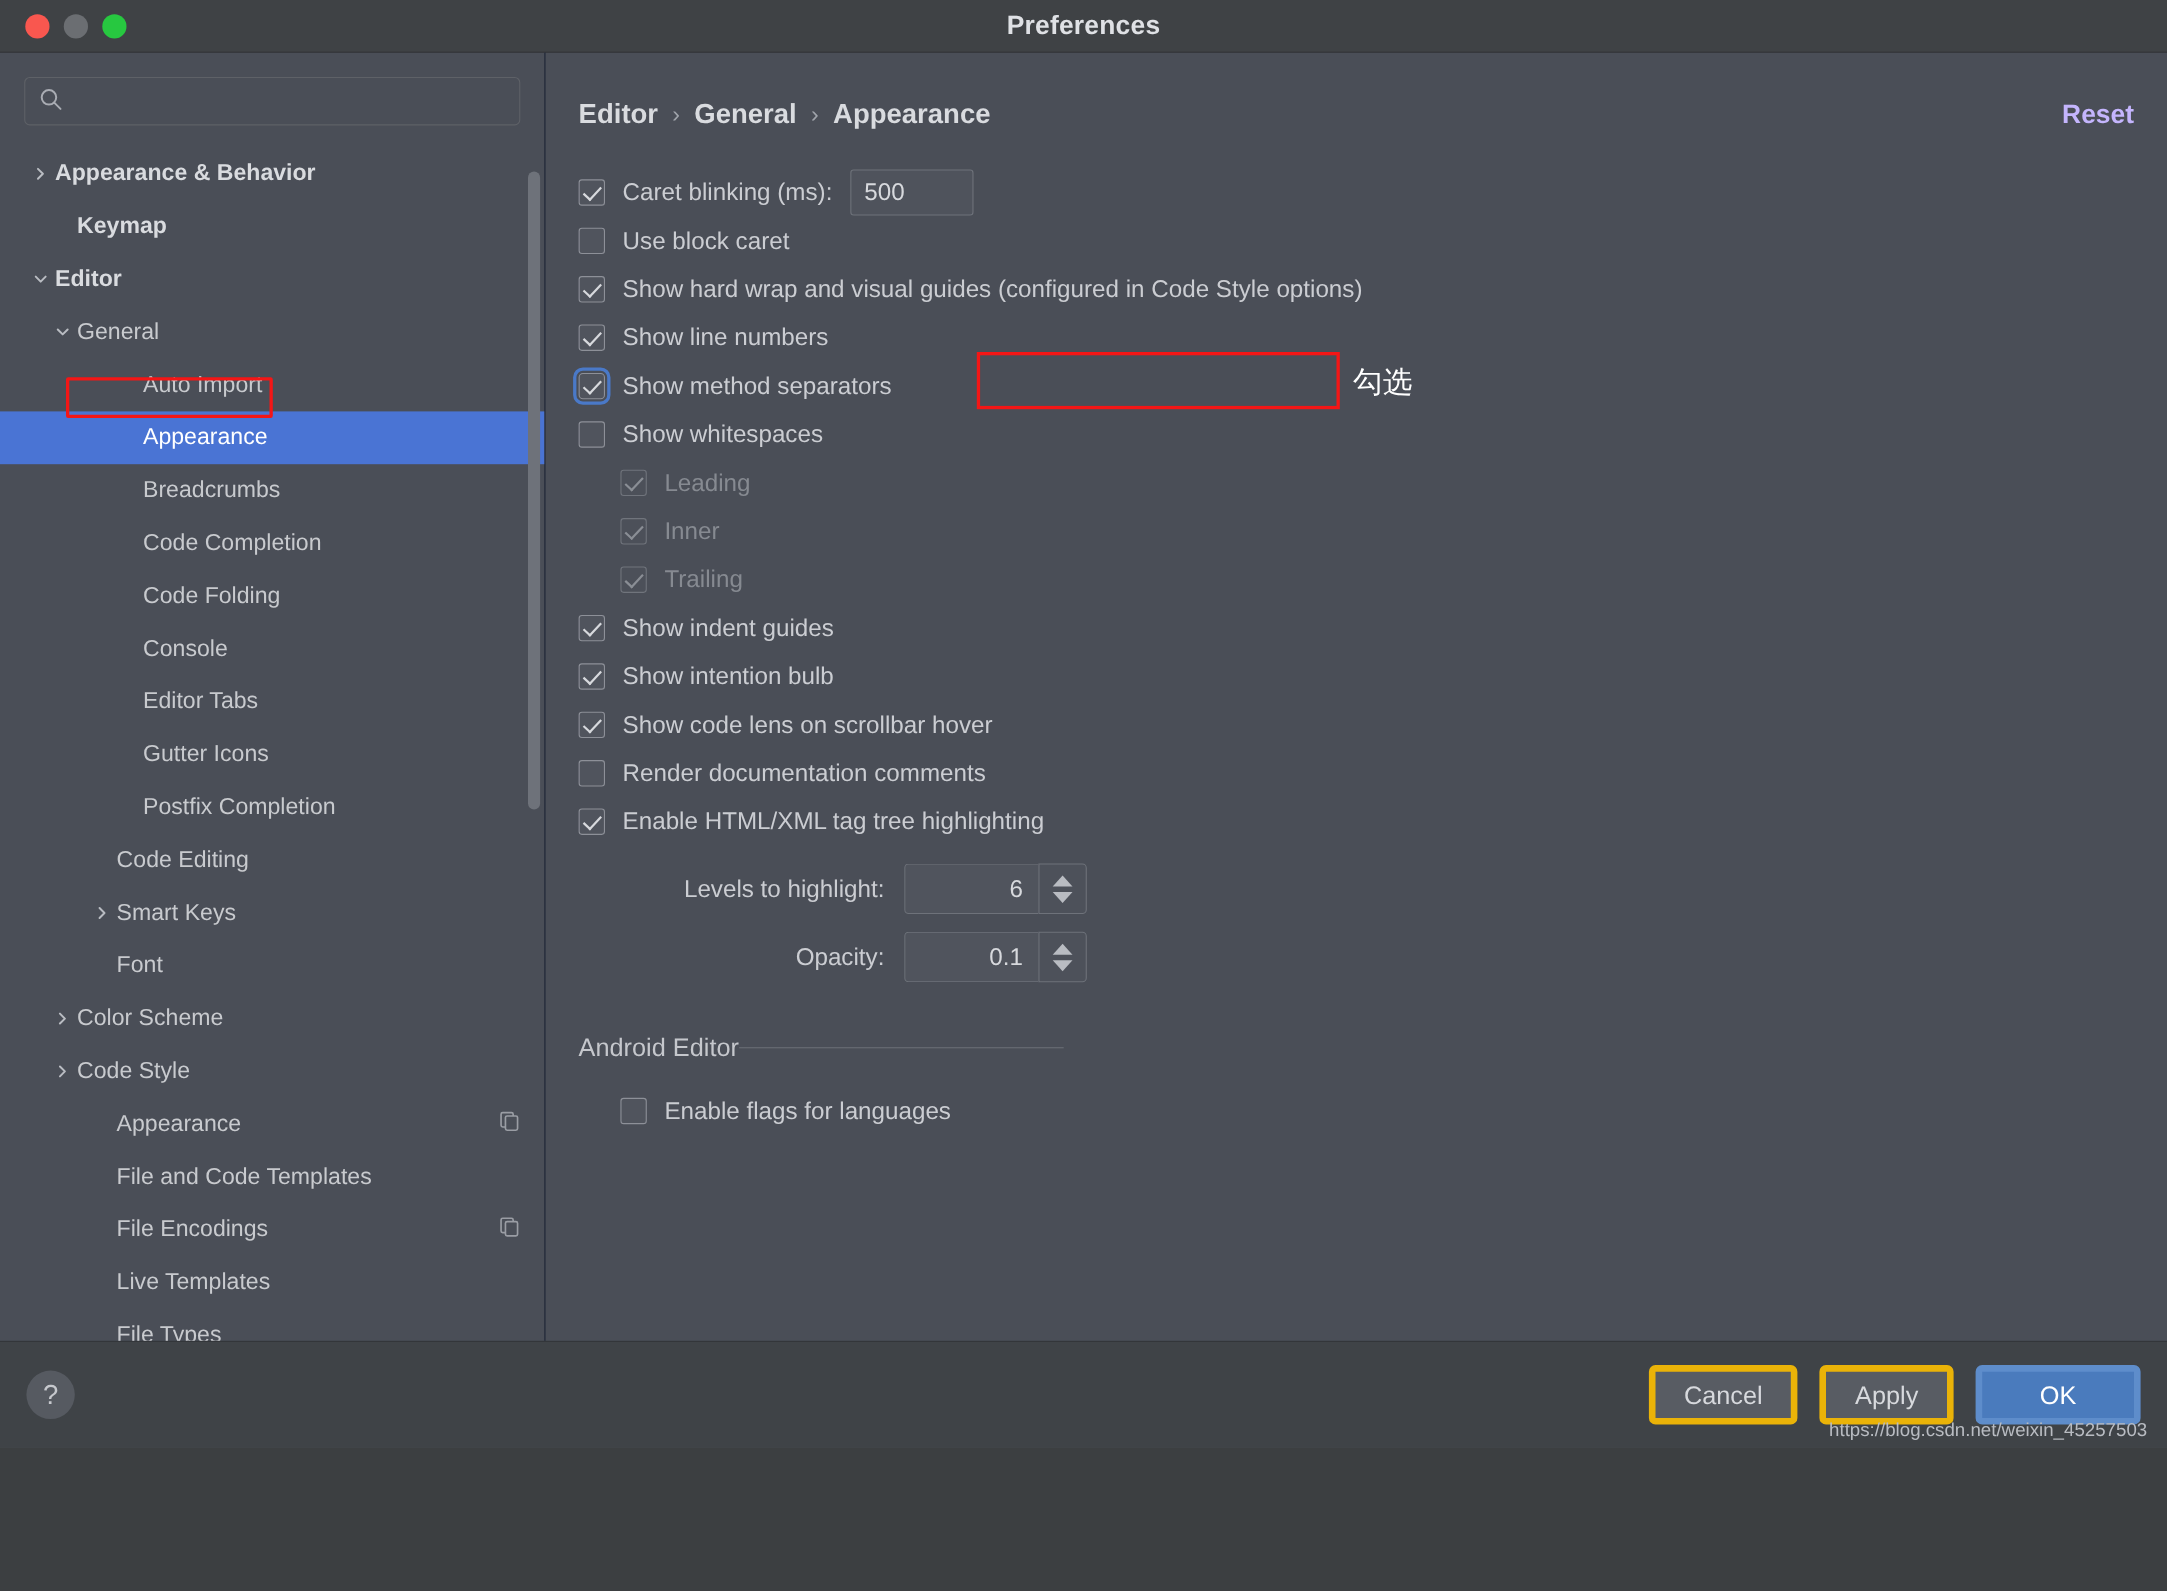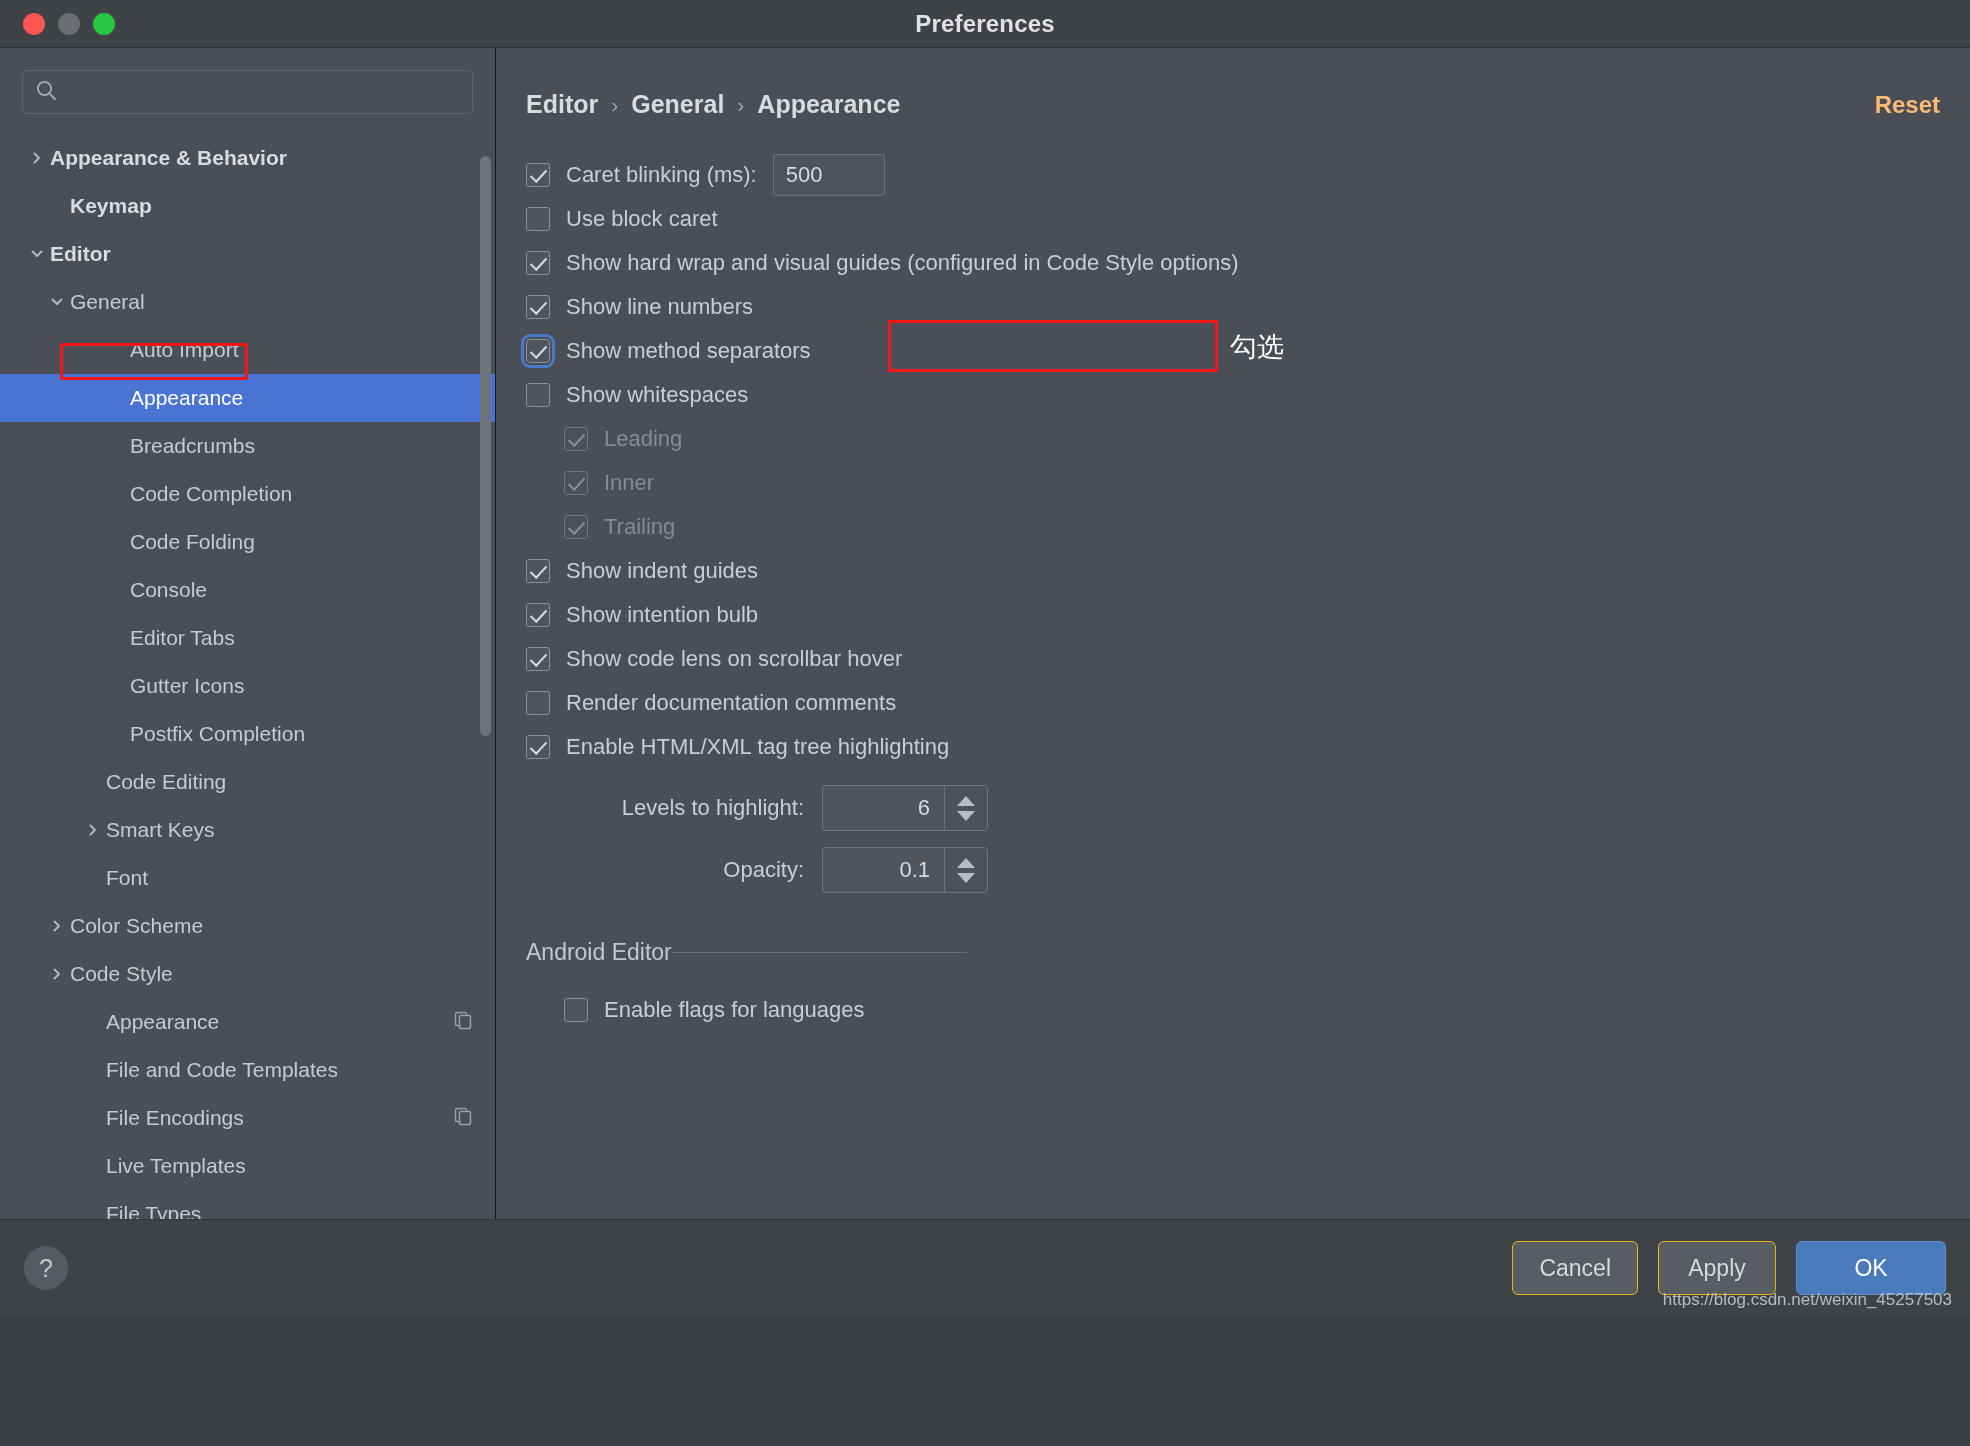--- a/index.html
+++ b/index.html
@@ -102,21 +102,21 @@
     flex: 1; min-width: 0;
     background: #4a4e57;
     padding: 42px 30px 0 30px;
     position: relative;
     overflow: hidden;
   }
   .main-head { display: flex; align-items: baseline; }
   .breadcrumb { font-size: 25px; font-weight: bold; color: #d9dbdf; display: flex; align-items: center; gap: 13px; }
   .breadcrumb .sep { color: #a0a4ab; font-weight: normal; font-size: 21px; }
   .reset-link {
-    margin-left: auto; font-size: 24px; font-weight: bold; color: #fdba74;
+    margin-left: auto; font-size: 24px; font-weight: bold; color: #c4b5fd;
     cursor: pointer;
   }
 
   .opts { margin-top: 34px; }
   .opt {
     display: flex; align-items: center; min-height: 44px;
     font-size: 22px; color: #cbcdd2; gap: 16px;
   }
   .opt.sub { padding-left: 38px; }
   .opt.dim { color: #868a91; }
@@ -193,21 +193,21 @@
   }
   .help-btn {
     width: 44px; height: 44px; border-radius: 50%;
     background: #565a61; color: #c6c8cd;
     display: flex; align-items: center; justify-content: center;
     font-size: 25px; cursor: pointer;
   }
   .btn-group { margin-left: auto; display: flex; gap: 20px; align-items: center; }
   .btn {
     min-width: 118px; height: 54px; border-radius: 6px;
-    background: #585c63; border: 1px solid #eab308;
+    background: #585c63; border: 6px solid #eab308;
     color: #d7d9dd; font-size: 23px;
     display: flex; align-items: center; justify-content: center;
     padding: 0 26px; cursor: pointer;
   }
   .btn.primary { background: #4a7bbd; border-color: #5e8dcb; color: #ffffff; min-width: 150px; }
   .watermark {
     position: absolute; right: 18px; bottom: 6px;
     font-size: 17px; color: #b9bcc2;
   }
 </style>

